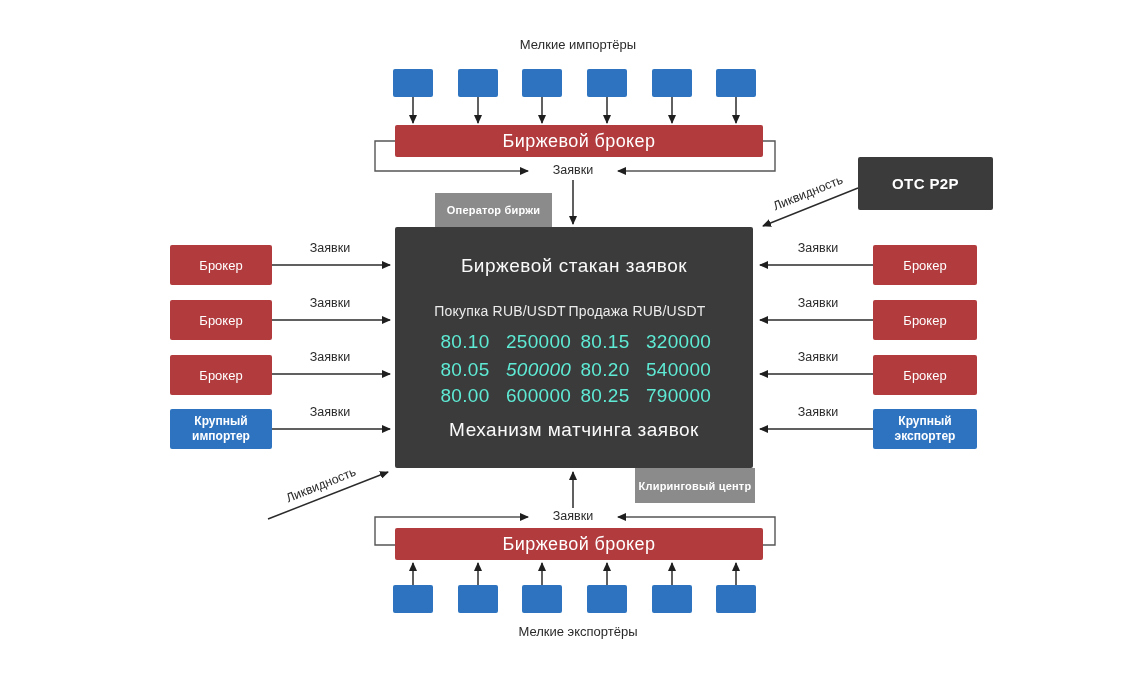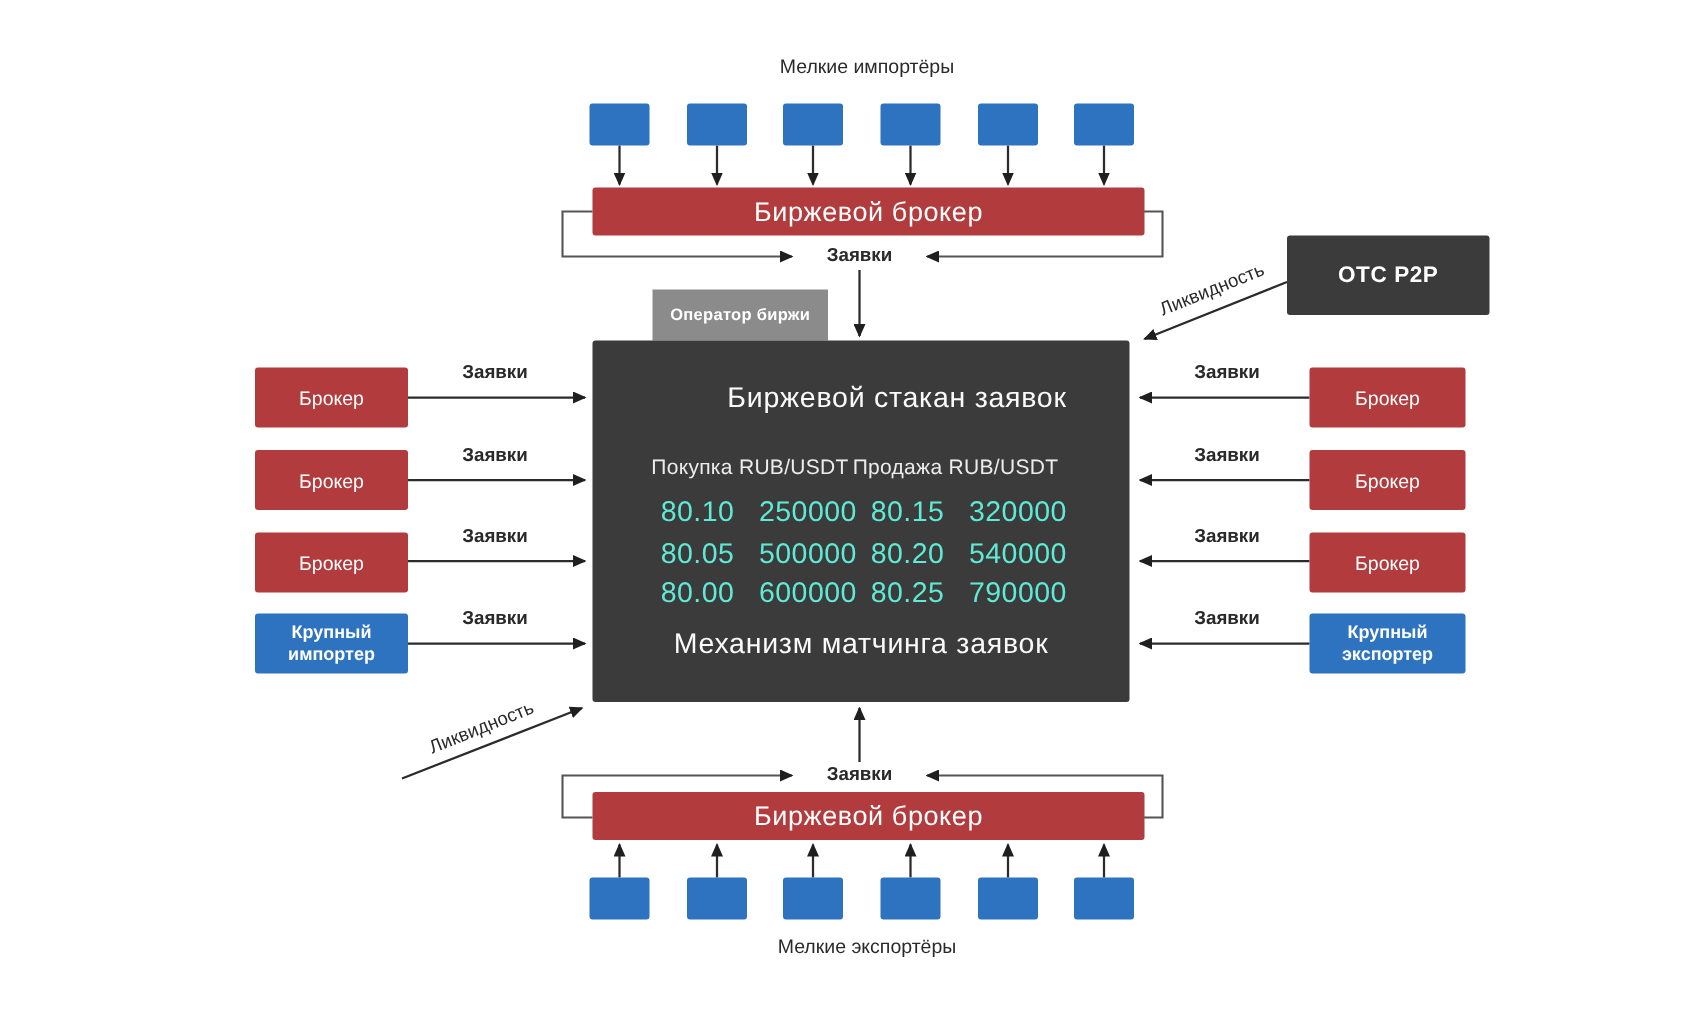--- a/index.html
+++ b/index.html
@@ -20,27 +20,27 @@
         color:#fff;border-radius:2px;}
   .broker{background:var(--red);width:102px;height:40px;font-size:13px;font-weight:500;}
   .broker.r{width:104px;}
   .bigclient{background:var(--blue);width:102px;height:40px;font-size:12px;font-weight:600;
              line-height:1.25;white-space:pre-line;}
   .bigclient.r{width:104px;}
   .darkbox{background:var(--dark);color:#fff;font-weight:600;letter-spacing:.4px;}
   .tab{background:var(--gray);color:#fff;font-size:11px;font-weight:600;
        display:flex;align-items:center;justify-content:center;letter-spacing:.2px;}
 
-  .lbl{font-size:12.5px;color:var(--ink);font-weight:700;transform:translate(-50%,-50%);white-space:nowrap;text-align:right;}
+  .lbl{font-size:12.5px;color:var(--ink);font-weight:400;transform:translate(-50%,-50%);white-space:nowrap;text-align:right;}
   .grouplbl{font-size:13px;color:var(--ink);font-weight:500;transform:translate(-50%,-50%);white-space:nowrap;}
   .liq{font-size:12.5px;color:var(--ink);font-weight:500;white-space:nowrap;}
 
   .obook{background:var(--dark);border-radius:2px;color:#f2f2f2;}
   .ob-title{position:absolute;left:0;top:28px;width:100%;text-align:center;
-            font-size:19px;font-weight:500;letter-spacing:.5px;color:#fafafa;margin-left:24px;}
+            font-size:19px;font-weight:500;letter-spacing:.5px;color:#fafafa;}
   .ob-head{position:absolute;top:76px;font-size:14px;font-weight:500;text-align:center;color:#ececec;letter-spacing:.2px;}
   .ob-cell{position:absolute;width:64px;text-align:center;font-size:19px;color:#5eead4;letter-spacing:.3px;}
   .ob-mech{position:absolute;left:0;top:192px;width:100%;text-align:center;
            font-size:19px;font-weight:500;letter-spacing:.5px;color:#fafafa;}
 </style>
 </head>
 <body>
 
 <div class="canvas">
 
@@ -107,31 +107,32 @@
     <div class="ob-title">Биржевой стакан заявок</div>
     <div class="ob-head" style="left:19px;width:172px;">Покупка RUB/USDT</div>
     <div class="ob-head" style="left:156px;width:172px;">Продажа RUB/USDT</div>
 
     <div class="ob-cell" style="left:38px;top:104px;">80.10</div>
     <div class="ob-cell" style="left:111px;top:104px;">250000</div>
     <div class="ob-cell" style="left:178px;top:104px;">80.15</div>
     <div class="ob-cell" style="left:251px;top:104px;">320000</div>
 
     <div class="ob-cell" style="left:38px;top:132px;">80.05</div>
-    <div class="ob-cell" style="left:111px;top:132px;">500000</div>
+    <div class="ob-cell" style="left:111px;top:132px;font-style:italic;">500000</div>
     <div class="ob-cell" style="left:178px;top:132px;">80.20</div>
     <div class="ob-cell" style="left:251px;top:132px;">540000</div>
 
     <div class="ob-cell" style="left:38px;top:158px;">80.00</div>
     <div class="ob-cell" style="left:111px;top:158px;">600000</div>
     <div class="ob-cell" style="left:178px;top:158px;">80.25</div>
     <div class="ob-cell" style="left:251px;top:158px;">790000</div>
 
     <div class="ob-mech">Механизм матчинга заявок</div>
   </div>
+  <div class="abs tab" style="left:635px;top:468px;width:120px;height:35px;">Клиринговый центр</div>
 
   <div class="abs node broker" style="left:170px;top:245px;">Брокер</div>
   <div class="abs node broker" style="left:170px;top:300px;">Брокер</div>
   <div class="abs node broker" style="left:170px;top:355px;">Брокер</div>
   <div class="abs node bigclient" style="left:170px;top:409px;">Крупный
 импортер</div>
   <div class="abs lbl" style="left:330px;top:248px;">Заявки</div>
   <div class="abs lbl" style="left:330px;top:303px;">Заявки</div>
   <div class="abs lbl" style="left:330px;top:357px;">Заявки</div>
   <div class="abs lbl" style="left:330px;top:412px;">Заявки</div>

